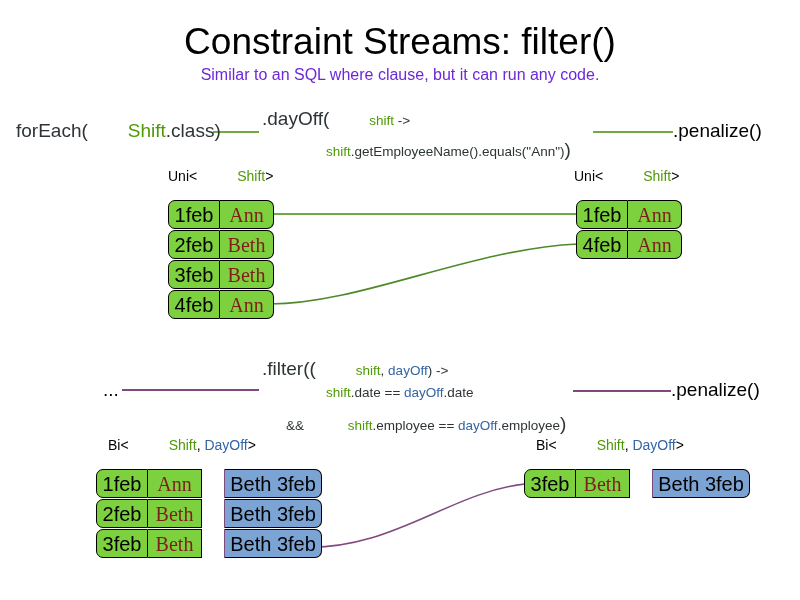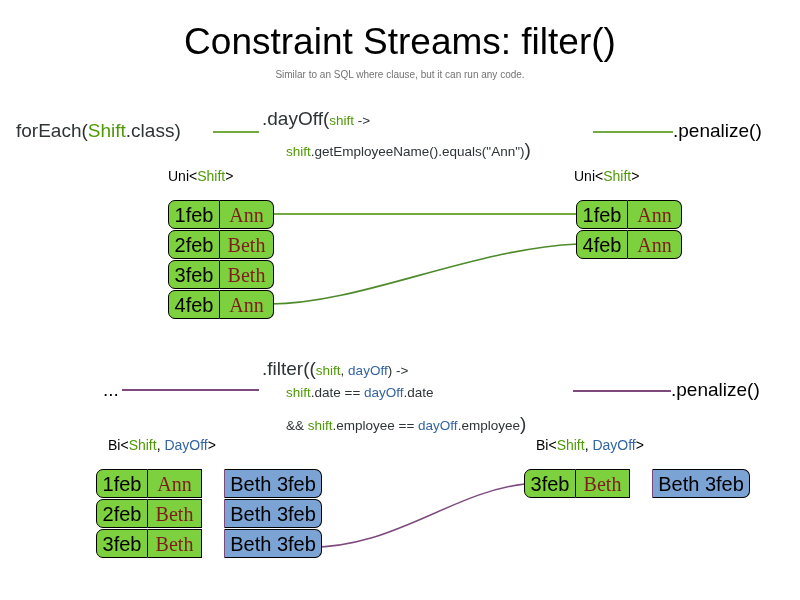--- a/index.html
+++ b/index.html
@@ -34,32 +34,32 @@
     line-height: 44px;
     letter-spacing: 0px;
     color: #000;
   }
   .subtitle {
     position: absolute;
     left: 0;
     top: 66px;
     width: 800px;
     text-align: center;
-    font-size: 10px;
+    font-size: 16px;
     line-height: 18px;
-    color: #737373;
+    color: #6d28d9;
   }
 
   
   .code-line {
     position: absolute;
     white-space: nowrap;
     color: #000;
   }
-  .tok-shift  { color: #4e9a06; }
+  .tok-shift  { color: #4e9a06; margin-left: 40px; }
   .tok-dayoff { color: #3465a4; }
   .tok-plain  { color: #2e3436; }
 
   .big   { font-size: 19px; }
   .small { font-size: 13.5px; }
 
   
   svg.links {
     position: absolute;
     left: 0; top: 0;

